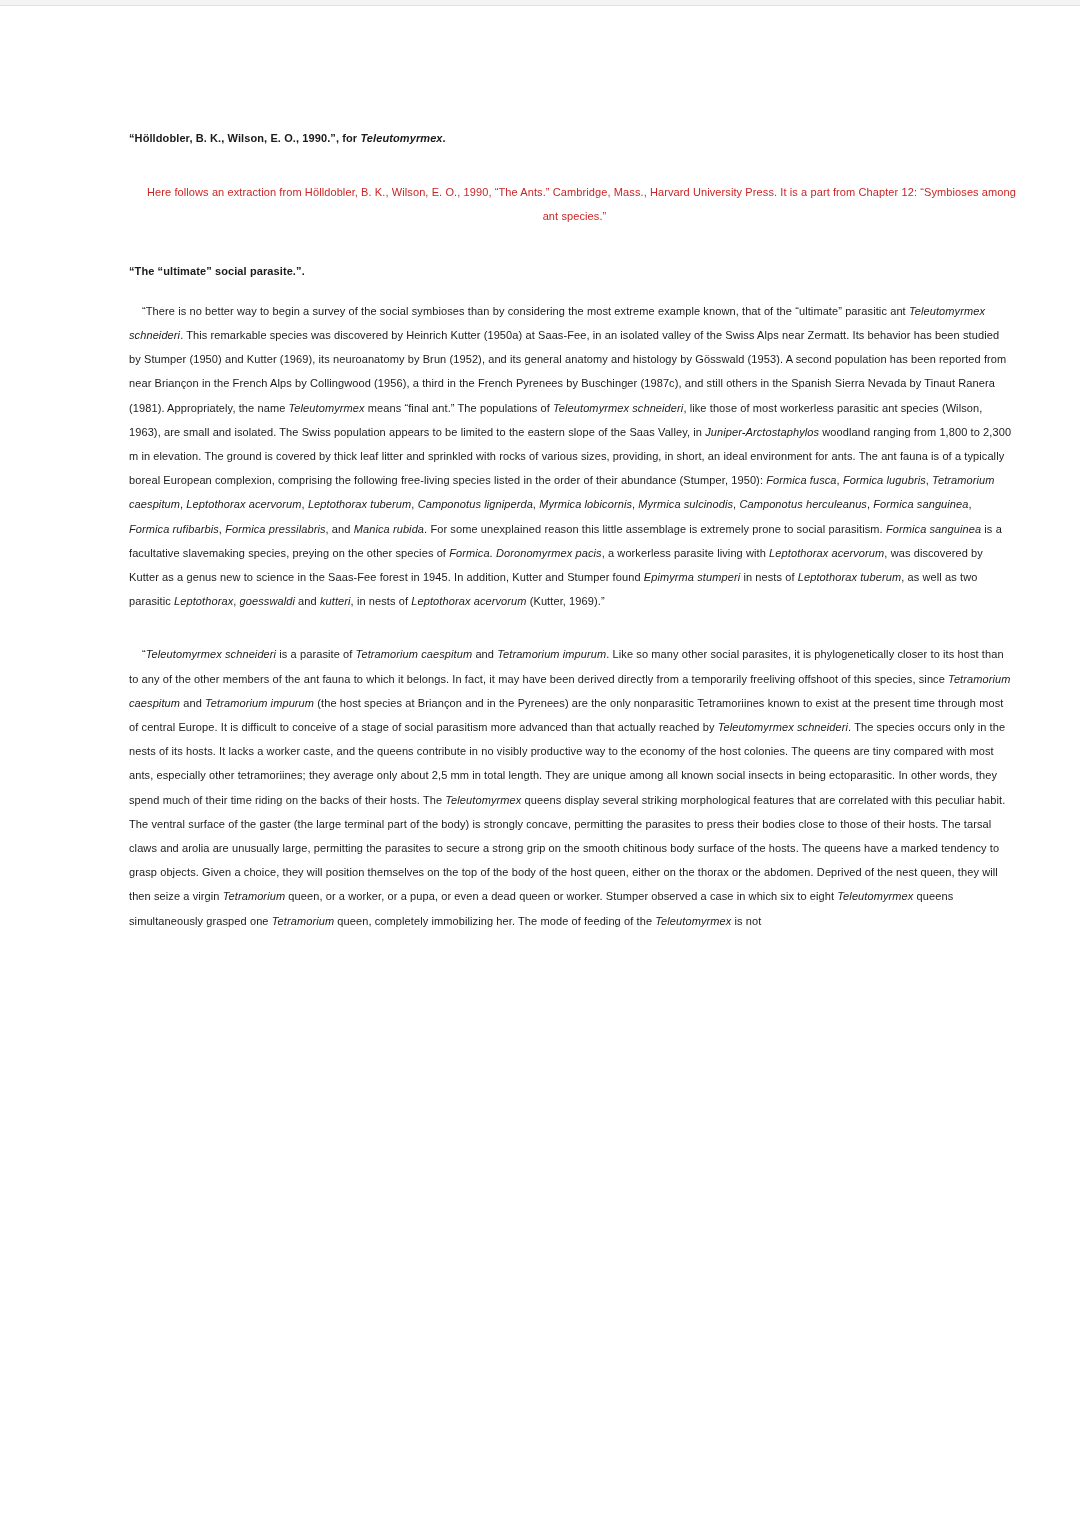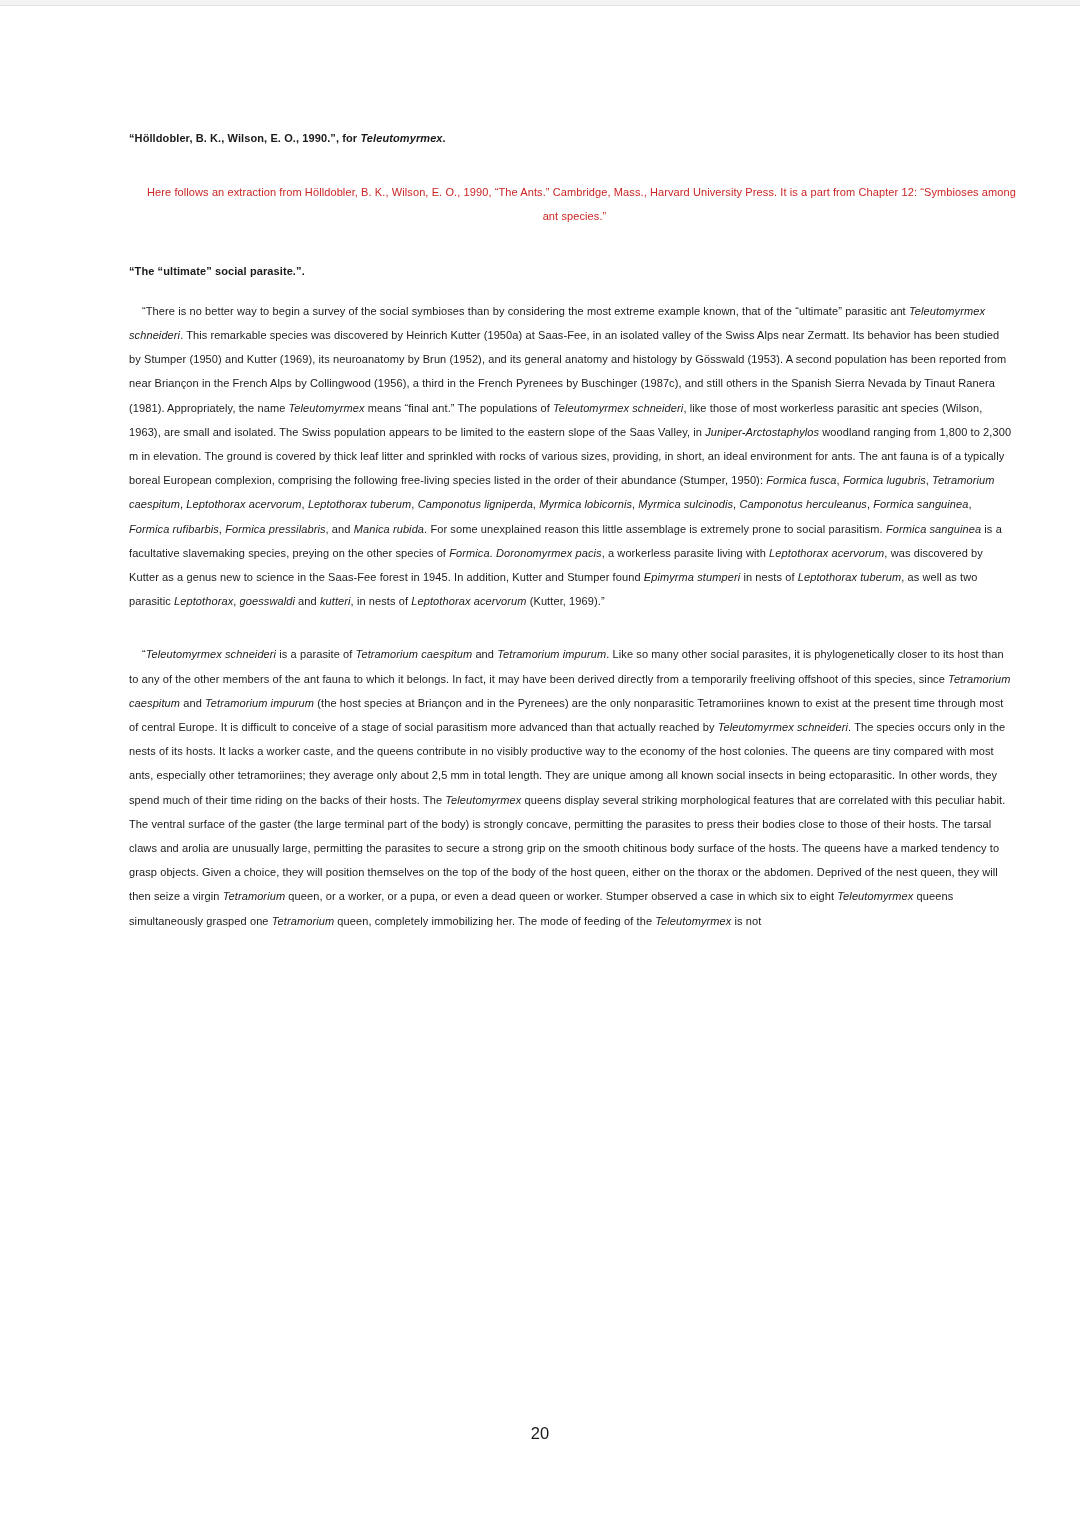--- a/index.html
+++ b/index.html
@@ -64,14 +64,13 @@
 
 <div class="page">
   <div class="top-strip"></div>
   <div class="content">
     <p class="title"><span>“Hölldobler, B. K., Wilson, E. O., 1990.”, for </span><span class="it">Teleutomyrmex</span><span>.</span></p>
     <p class="note" style="color: rgb(204, 37, 37);">Here follows an extraction from Hölldobler, B. K., Wilson, E. O., 1990, “The Ants.” Cambridge, Mass., Harvard University Press. It is a part from Chapter 12: “Symbioses among ant species.”</p>
     <p class="heading">“The “ultimate” social parasite.”.</p>
     <p class="body-para"><span>“There is no better way to begin a survey of the social symbioses than by considering the most extreme example known, that of the “ultimate” parasitic ant </span><span class="it">Teleutomyrmex schneideri</span><span>. This remarkable species was discovered by Heinrich Kutter (1950a) at Saas-Fee, in an isolated valley of the Swiss Alps near Zermatt. Its behavior has been studied by Stumper (1950) and Kutter (1969), its neuroanatomy by Brun (1952), and its general anatomy and histology by Gösswald (1953). A second population has been reported from near Briançon in the French Alps by Collingwood (1956), a third in the French Pyrenees by Buschinger (1987c), and still others in the Spanish Sierra Nevada by Tinaut Ranera (1981). Appropriately, the name </span><span class="it">Teleutomyrmex</span><span> means “final ant.” The populations of </span><span class="it">Teleutomyrmex schneideri</span><span>, like those of most workerless parasitic ant species (Wilson, 1963), are small and isolated. The Swiss population appears to be limited to the eastern slope of the Saas Valley, in </span><span class="it">Juniper-Arctostaphylos</span><span> woodland ranging from 1,800 to 2,300 m in elevation. The ground is covered by thick leaf litter and sprinkled with rocks of various sizes, providing, in short, an ideal environment for ants. The ant fauna is of a typically boreal European complexion, comprising the following free-living species listed in the order of their abundance (Stumper, 1950): </span><span class="it">Formica fusca</span><span>, </span><span class="it">Formica lugubris</span><span>, </span><span class="it">Tetramorium caespitum</span><span>, </span><span class="it">Leptothorax acervorum</span><span>, </span><span class="it">Leptothorax tuberum</span><span>, </span><span class="it">Camponotus ligniperda</span><span>, </span><span class="it">Myrmica lobicornis</span><span>, </span><span class="it">Myrmica sulcinodis</span><span>, </span><span class="it">Camponotus herculeanus</span><span>, </span><span class="it">Formica sanguinea</span><span>, </span><span class="it">Formica rufibarbis</span><span>, </span><span class="it">Formica pressilabris</span><span>, and </span><span class="it">Manica rubida</span><span>. For some unexplained reason this little assemblage is extremely prone to social parasitism. </span><span class="it">Formica sanguinea</span><span> is a facultative slavemaking species, preying on the other species of </span><span class="it">Formica</span><span>. </span><span class="it">Doronomyrmex pacis</span><span>, a workerless parasite living with </span><span class="it">Leptothorax acervorum</span><span>, was discovered by Kutter as a genus new to science in the Saas-Fee forest in 1945. In addition, Kutter and Stumper found </span><span class="it">Epimyrma stumperi</span><span> in nests of </span><span class="it">Leptothorax tuberum</span><span>, as well as two parasitic </span><span class="it">Leptothorax</span><span>, </span><span class="it">goesswaldi</span><span> and </span><span class="it">kutteri</span><span>, in nests of </span><span class="it">Leptothorax acervorum</span><span> (Kutter, 1969).”</span></p>
     <p class="body-para"><span>“</span><span class="it">Teleutomyrmex schneideri</span><span> is a parasite of </span><span class="it">Tetramorium caespitum</span><span> and </span><span class="it">Tetramorium impurum</span><span>. Like so many other social parasites, it is phylogenetically closer to its host than to any of the other members of the ant fauna to which it belongs. In fact, it may have been derived directly from a temporarily freeliving offshoot of this species, since </span><span class="it">Tetramorium caespitum</span><span> and </span><span class="it">Tetramorium</span><span> </span><span class="it">impurum</span><span> (the host species at Briançon and in the Pyrenees) are the only nonparasitic Tetramoriines known to exist at the present time through most of central Europe. It is difficult to conceive of a stage of social parasitism more advanced than that actually reached by </span><span class="it">Teleutomyrmex schneideri</span><span>. The species occurs only in the nests of its hosts. It lacks a worker caste, and the queens contribute in no visibly productive way to the economy of the host colonies. The queens are tiny compared with most ants, especially other tetramoriines; they average only about 2,5 mm in total length. They are unique among all known social insects in being ectoparasitic. In other words, they spend much of their time riding on the backs of their hosts. The </span><span class="it">Teleutomyrmex</span><span> queens display several striking morphological features that are correlated with this peculiar habit. The ventral surface of the gaster (the large terminal part of the body) is strongly concave, permitting the parasites to press their bodies close to those of their hosts. The tarsal claws and arolia are unusually large, permitting the parasites to secure a strong grip on the smooth chitinous body surface of the hosts. The queens have a marked tendency to grasp objects. Given a choice, they will position themselves on the top of the body of the host queen, either on the thorax or the abdomen. Deprived of the nest queen, they will then seize a virgin </span><span class="it">Tetramorium</span><span> queen, or a worker, or a pupa, or even a dead queen or worker. Stumper observed a case in which six to eight </span><span class="it">Teleutomyrmex</span><span> queens simultaneously grasped one </span><span class="it">Tetramorium</span><span> queen, completely immobilizing her. The mode of feeding of the </span><span class="it">Teleutomyrmex</span><span> is not</span></p>
   </div>
-  <div class="page-number">20</div>
 </div>
 
 </body></html>

